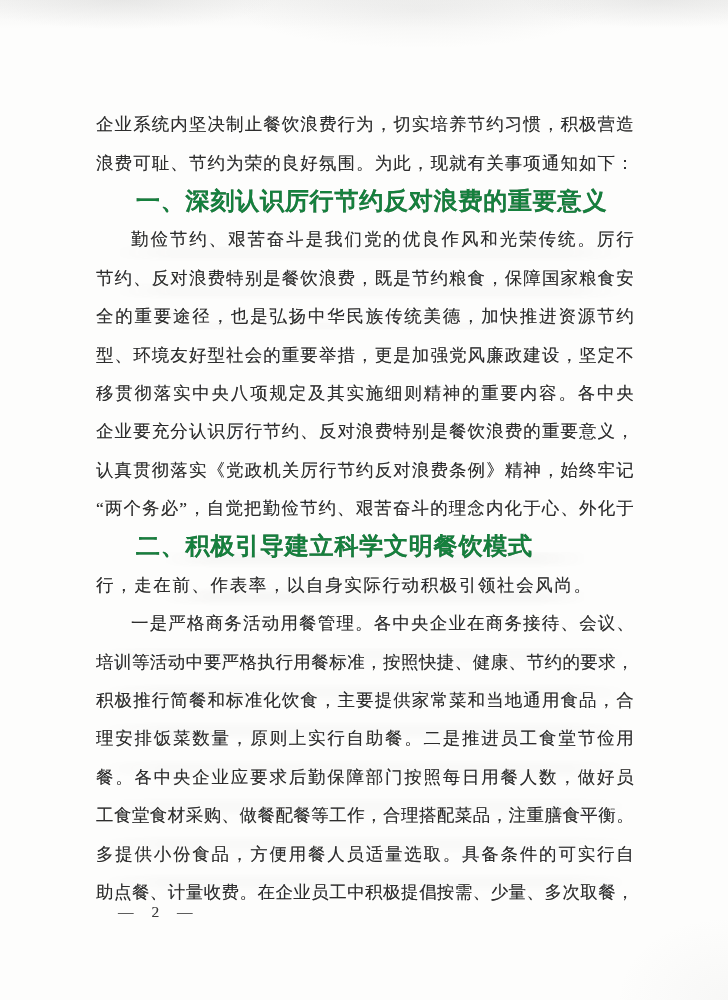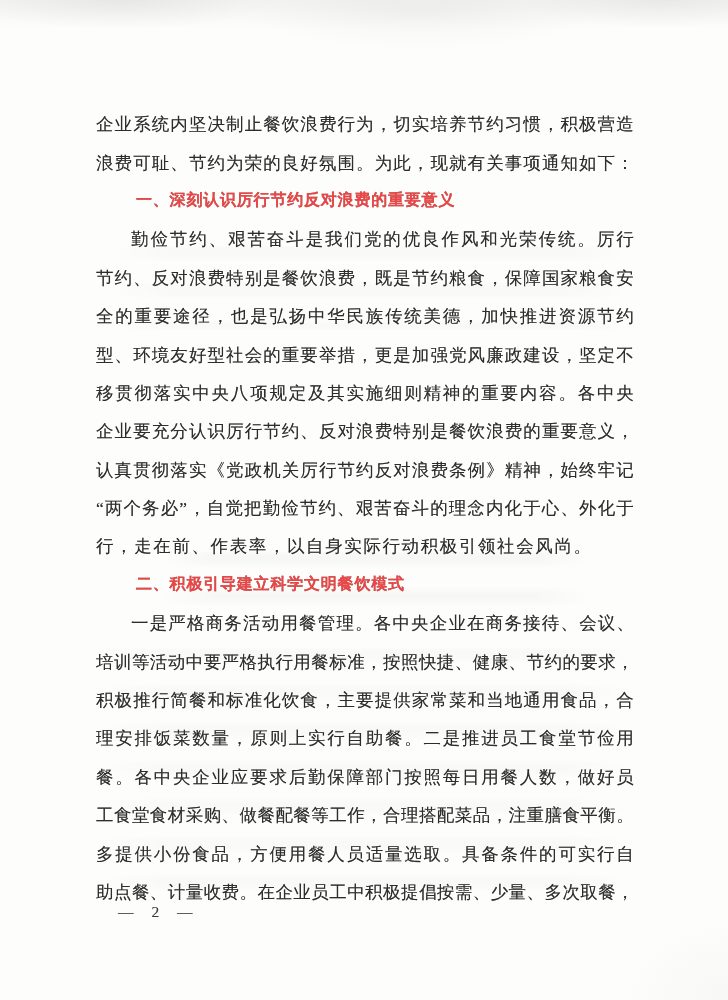--- a/index.html
+++ b/index.html
@@ -78,23 +78,23 @@
     display: flex;
     align-items: center;
     letter-spacing: 1.6px;
   }
   .heading {
     display: flex;
     align-items: center;
     padding-left: 40px;
     font-family: "Liberation Sans", "DejaVu Sans", sans-serif;
     font-weight: 700;
-    font-size: 16px;
+    font-size: 24px;
     letter-spacing: 0.8px;
-    color: #ef4444;
+    color: #15803d;
     text-shadow: 0 0 0.5px rgba(0,0,0,0.5);
   }
   .page-number {
     position: absolute;
     left: 118px;
     top: 903px;
     font-size: 15.5px;
     color: #3a3a3a;
     letter-spacing: 3px;
     word-spacing: 8px;
@@ -413,22 +413,22 @@
           <span>念</span>
           <span>内</span>
           <span>化</span>
           <span>于</span>
           <span>心</span>
           <span>、</span>
           <span>外</span>
           <span>化</span>
           <span>于</span>
         </div>
+        <div class="line heading">二、积极引导建立科学文明餐饮模式</div>
         <div class="line body-left">行，走在前、作表率，以自身实际行动积极引领社会风尚。</div>
-        <div class="line heading">二、积极引导建立科学文明餐饮模式</div>
         <div class="line spread body-indent">
           <span>一</span>
           <span>是</span>
           <span>严</span>
           <span>格</span>
           <span>商</span>
           <span>务</span>
           <span>活</span>
           <span>动</span>
           <span>用</span>

